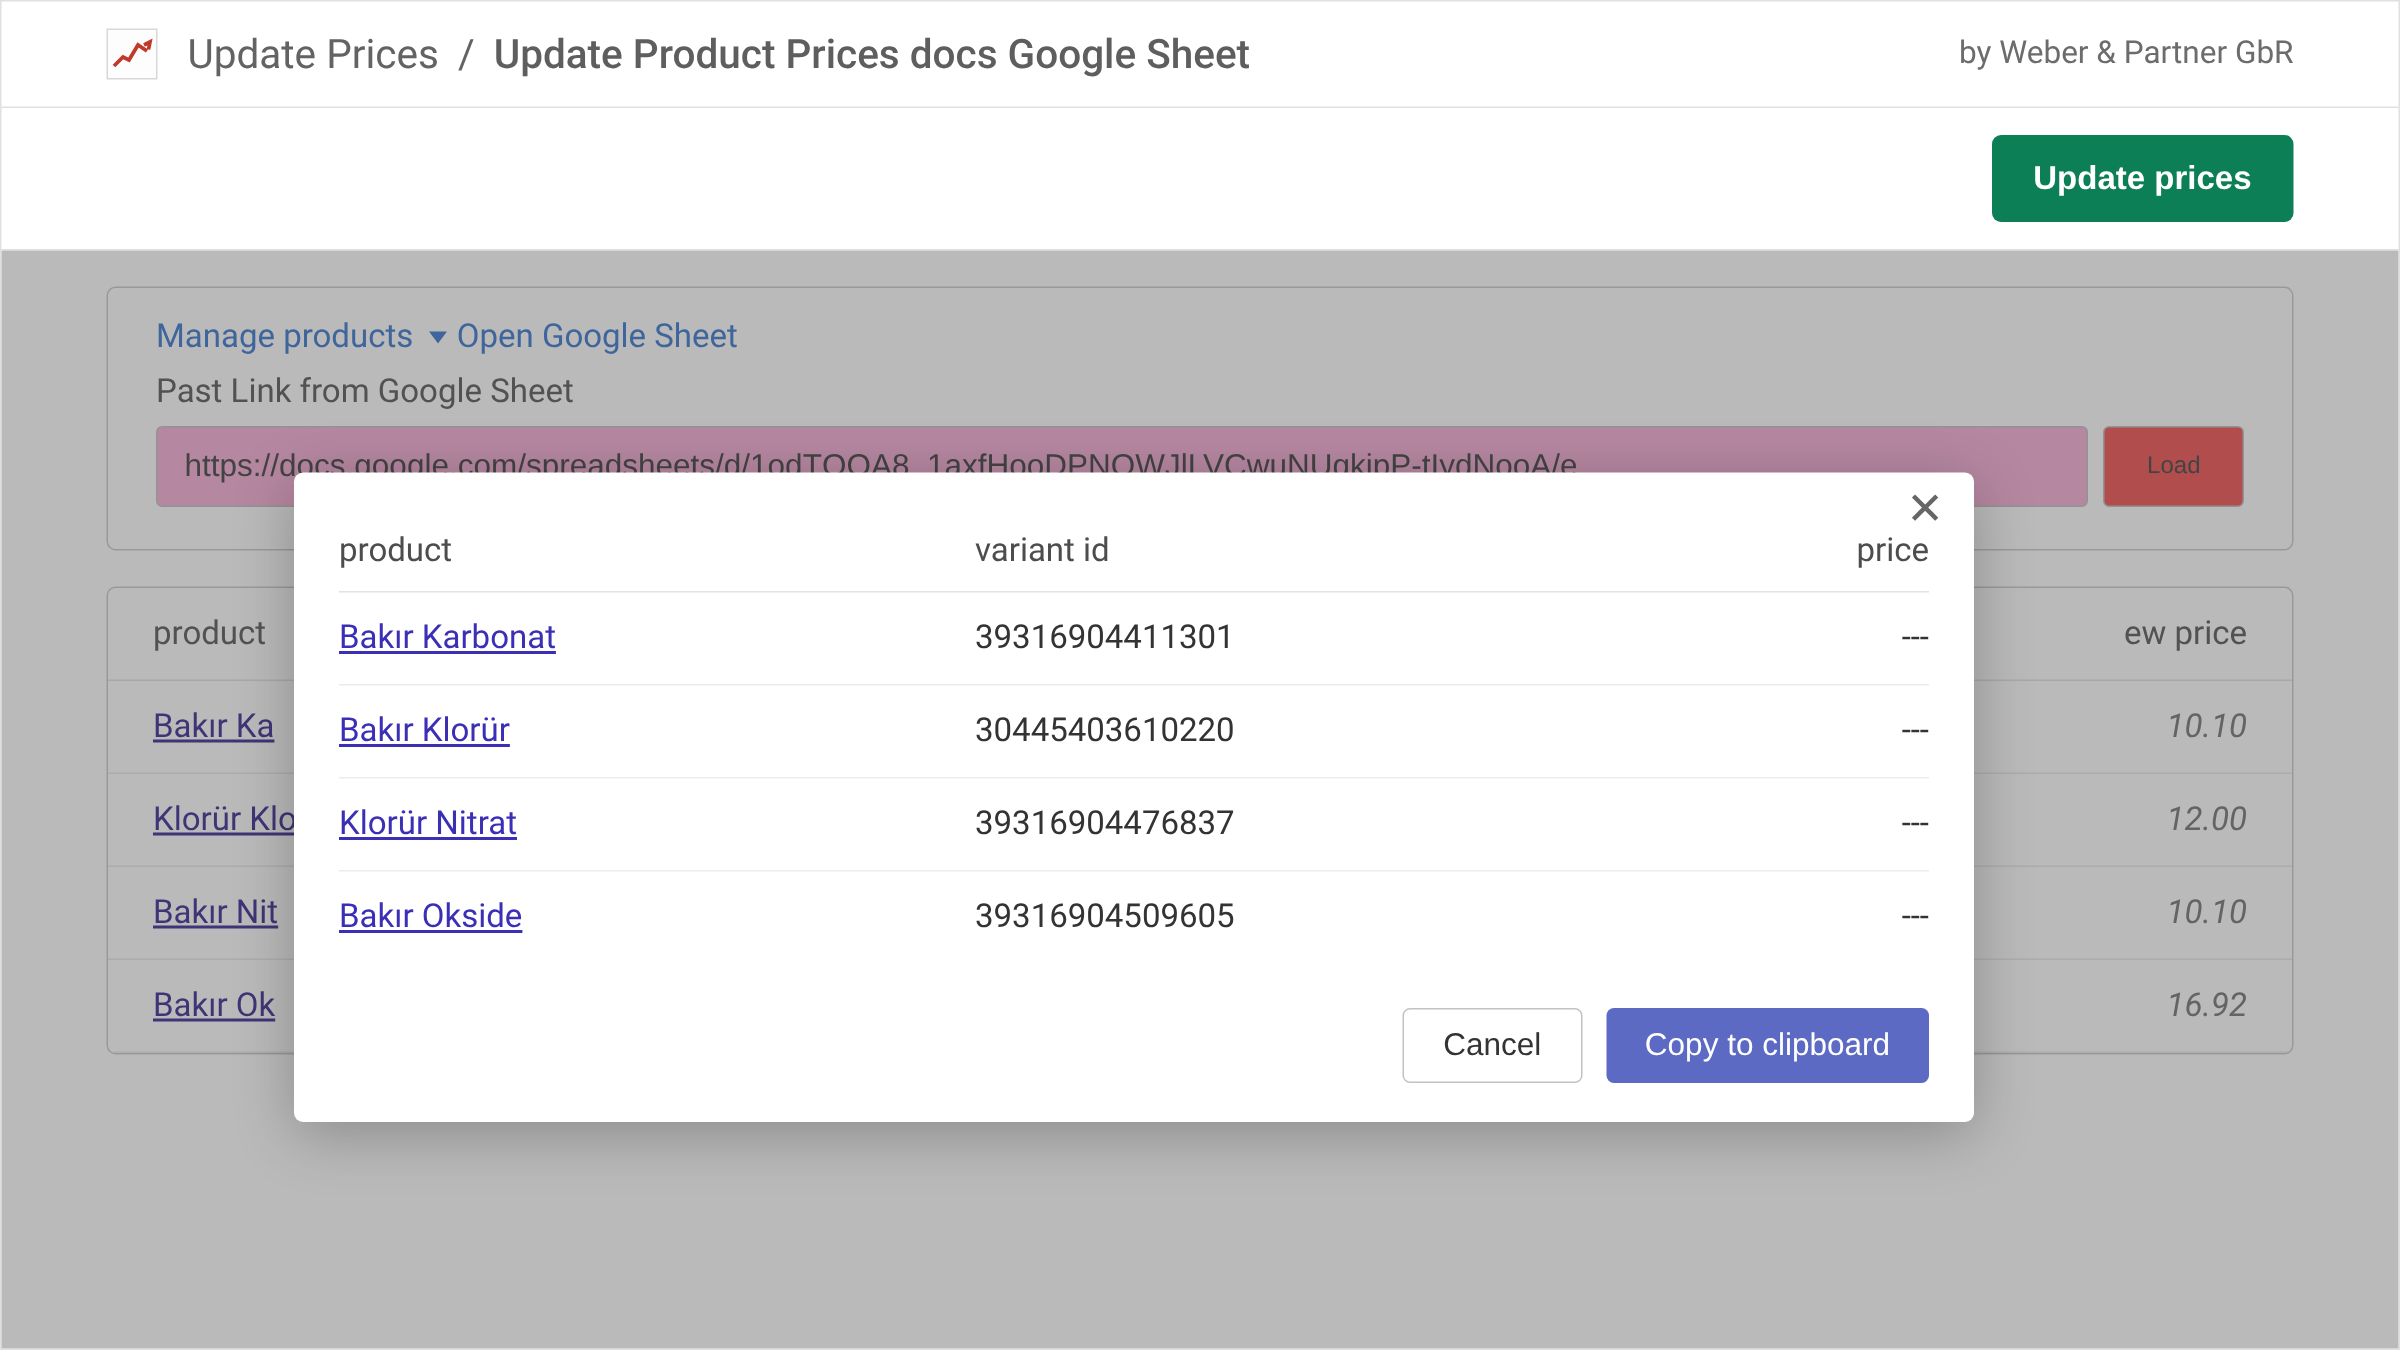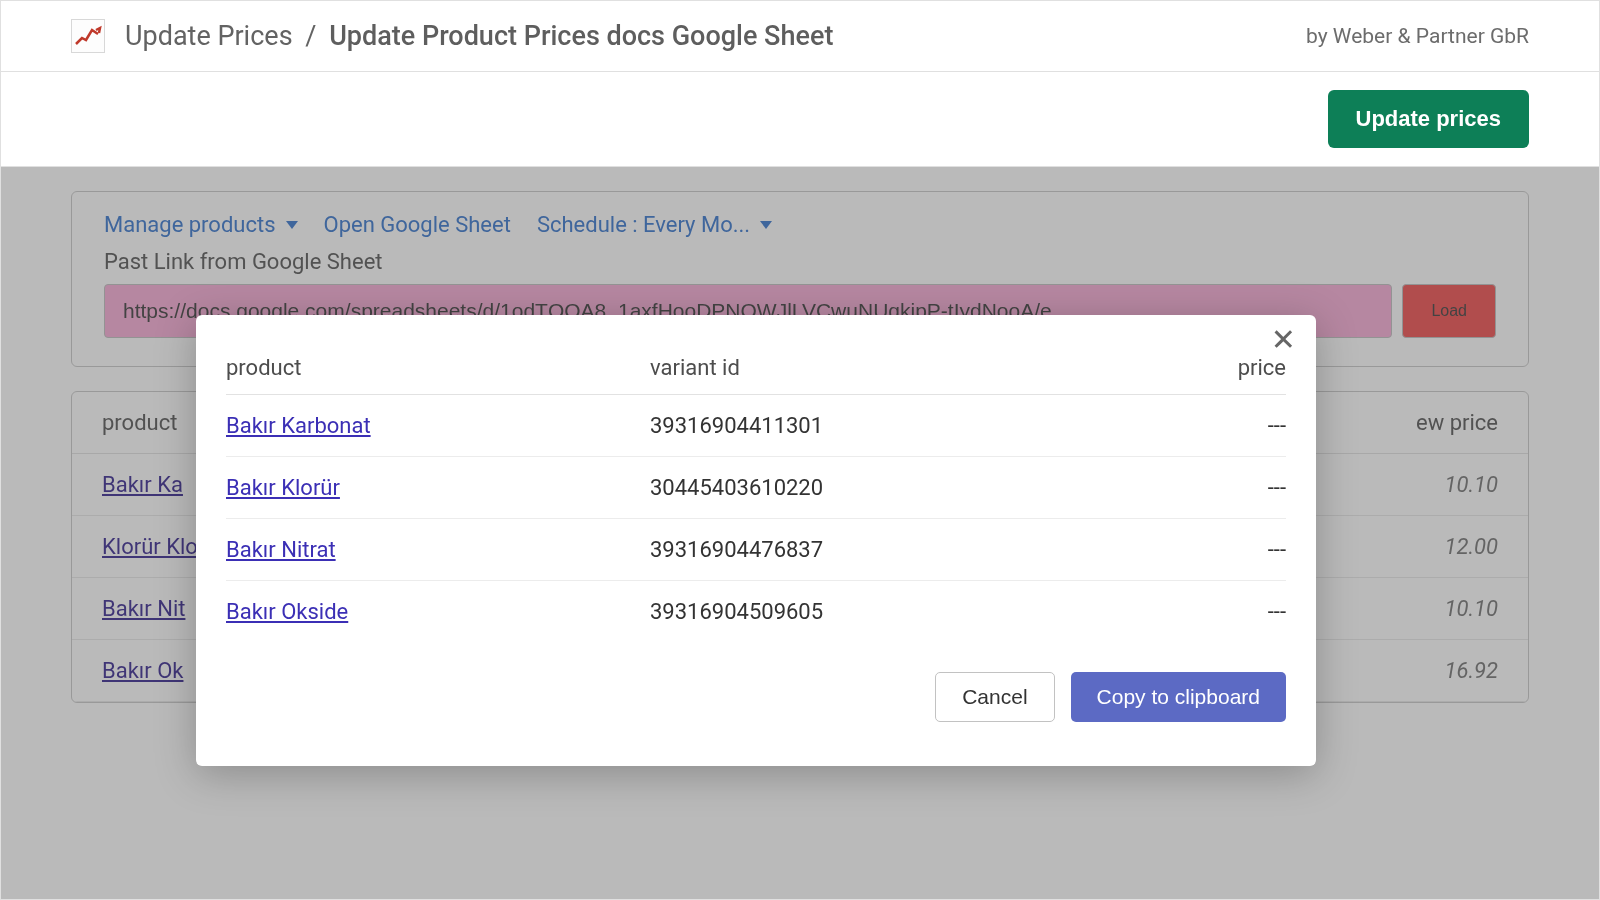--- a/index.html
+++ b/index.html
@@ -12,21 +12,21 @@
   .breadcrumb .sep { color: #636363; padding: 0 6px; }
   .breadcrumb .current { color: #5e5e5e; font-weight: 500; }
   .vendor { margin-left: auto; color: #6c6c6c; font-size: 21px; }
   .action-bar { padding: 18px 70px; display: flex; justify-content: flex-end; border-bottom: 1px solid #e0e0e0; }
   .btn-primary { background: #0d7f57; color: #fff; font-size: 22px; font-weight: 600; padding: 16px 28px; border: none; border-radius: 6px; cursor: pointer; }
   .content-wrapper { flex: 1; position: relative; }
   .content-dim { position: absolute; inset: 0; background: #ffffff; }
   .content-inner { padding: 0 70px; height: 100%; overflow: hidden; }
   .content-dim-overlay { position: absolute; inset: 0; background: rgba(90,90,90,0.42); }
   .card { border: 1px solid #c7c7c7; border-radius: 6px; padding: 20px 32px 28px; margin-top: 24px; background: #fff; }
-  .card-links { display: flex; align-items: center; gap: 26px; font-size: 22px; color: #2c6ecb; margin-bottom: 12px; }
+  .card-links { display: flex; align-items: center; gap: 7px; font-size: 22px; color: #2c6ecb; margin-bottom: 12px; }
   .card-links .link { color: #2c6ecb; cursor: pointer; display: inline-flex; align-items: center; gap: 6px; }
   .chev { width: 0; height: 0; border-left: 6px solid transparent; border-right: 6px solid transparent; border-top: 8px solid #2c6ecb; display: inline-block; margin-left: 4px; }
   .card-label { font-size: 22px; color: #4d4d4d; margin-bottom: 10px; }
   .sheet-row { display: flex; gap: 10px; }
   .sheet-input { flex: 1; border: 1px solid #bcbcbc; border-radius: 4px; padding: 14px 18px; font-size: 21px; color: #333; background: #f9a8d4; }
   .load-btn { border: 1px solid #bcbcbc; border-radius: 4px; padding: 4px 28px; font-size: 16px; background: #ef4444; color: #333; cursor: pointer; }
   .bg-table { margin-top: 24px; border: 1px solid #c7c7c7; border-radius: 6px; overflow: hidden; }
   .bg-table table { width: 100%; border-collapse: collapse; }
   .bg-table th { text-align: left; font-weight: 400; font-size: 22px; color: #4d4d4d; padding: 18px 30px; border-bottom: 1px solid #e0e0e0; }
   .bg-table th.right { text-align: right; }
@@ -36,21 +36,21 @@
   .modal { position: absolute; left: 195px; top: 148px; width: 1120px; background: #fff; border-radius: 6px; box-shadow: 0 8px 40px rgba(0,0,0,0.25); z-index: 100; }
   .modal-close { position: absolute; top: 4px; right: 14px; font-size: 30px; color: #666; cursor: pointer; line-height: 1; padding: 6px; }
   .modal-body { padding: 26px 30px 8px 30px; }
   .mtable { width: 100%; border-collapse: collapse; }
   .mtable th { text-align: left; font-weight: 400; font-size: 22px; color: #4d4d4d; padding: 14px 0; border-bottom: 1px solid #e2e2e2; }
   .mtable th.right { text-align: right; }
   .mtable td { padding: 18px 0; border-bottom: 1px solid #ececec; font-size: 22px; color: #333; }
   .mtable td.prod a { color: #3b2fb5; text-decoration: underline; cursor: pointer; }
   .mtable td.right { text-align: right; color: #333; }
   .mtable tr:last-child td { border-bottom: none; }
-  .modal-footer { display: flex; justify-content: flex-end; gap: 16px; padding: 22px 30px 44px; }
+  .modal-footer { display: flex; justify-content: flex-end; gap: 16px; padding: 22px 30px 26px; }
   .btn-sec { border: 1px solid #c2c2c2; background: #fff; color: #333; font-size: 21px; padding: 12px 26px; border-radius: 5px; cursor: pointer; }
   .btn-copy { border: none; background: #5c6ac4; color: #fff; font-size: 21px; padding: 12px 26px; border-radius: 5px; cursor: pointer; }
 </style>
 </head>
 <body>
 
 <div class="page">
   <div class="header">
     <div class="logo">
       <svg viewBox="0 0 28 24">
@@ -73,24 +73,20 @@
   <div class="content-wrapper">
     <div class="content-dim">
       <div class="content-inner">
         <div class="card">
           <div class="card-links">
             <span class="link">
               <span>Manage products</span>
               <span class="chev"></span>
             </span>
             <span class="link">Open Google Sheet</span>
-            <span class="link">
-              <span>Schedule : Every Mo...</span>
-              <span class="chev"></span>
-            </span>
           </div>
           <div class="card-label">Past Link from Google Sheet</div>
           <div class="sheet-row">
             <input class="sheet-input" value="https://docs.google.com/spreadsheets/d/1odTQOA8_1axfHooDPNQWJlLVCwuNUqkipP-tIydNooA/e" style="">
             <button class="load-btn">Load</button>
           </div>
         </div>
 
         <div class="bg-table">
           <table>
@@ -141,21 +137,21 @@
               <td class="prod"><a>Bakır Karbonat</a></td>
               <td>39316904411301</td>
               <td class="right">---</td>
             </tr>
             <tr>
               <td class="prod"><a>Bakır Klorür</a></td>
               <td>30445403610220</td>
               <td class="right">---</td>
             </tr>
             <tr>
-              <td class="prod"><a>Bakır Nitrat</a></td>
+              <td class="prod"><a>Klorür Nitrat</a></td>
               <td>39316904476837</td>
               <td class="right">---</td>
             </tr>
             <tr>
               <td class="prod"><a>Bakır Okside</a></td>
               <td>39316904509605</td>
               <td class="right">---</td>
             </tr>
           </tbody>
         </table>

